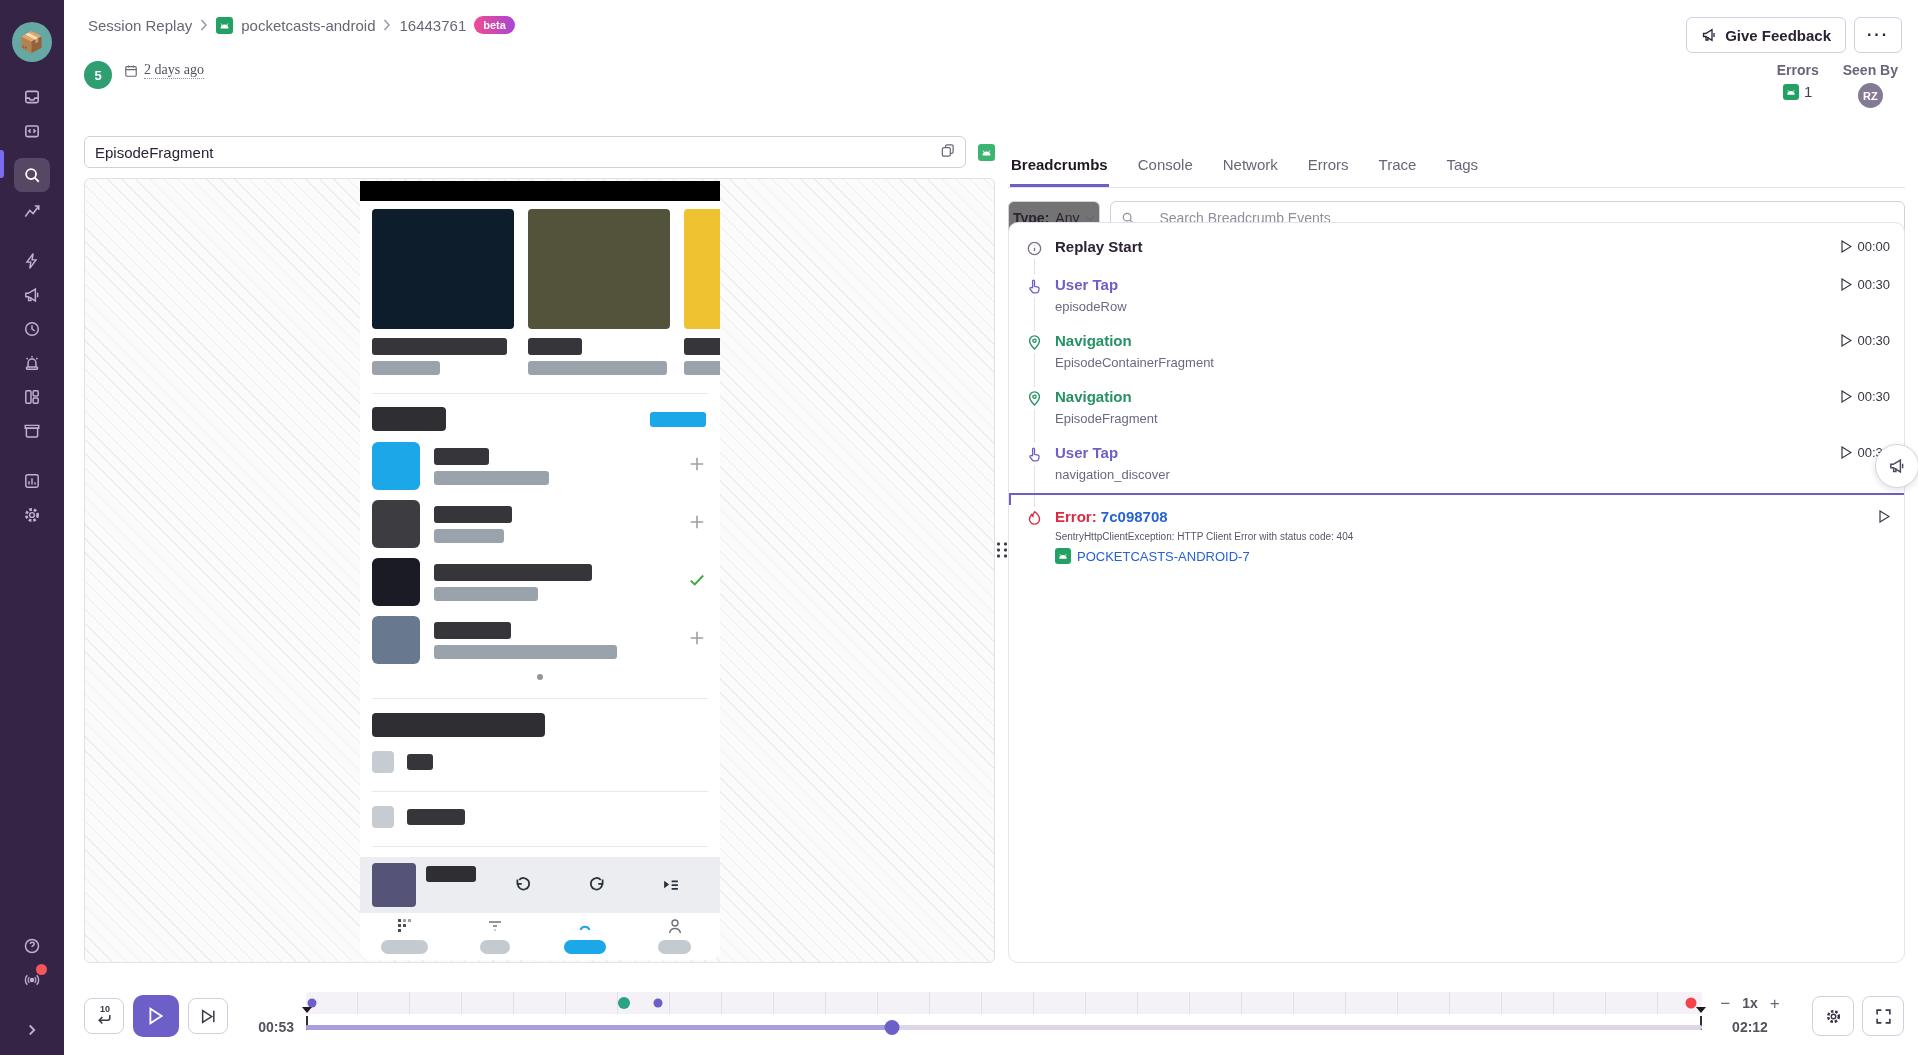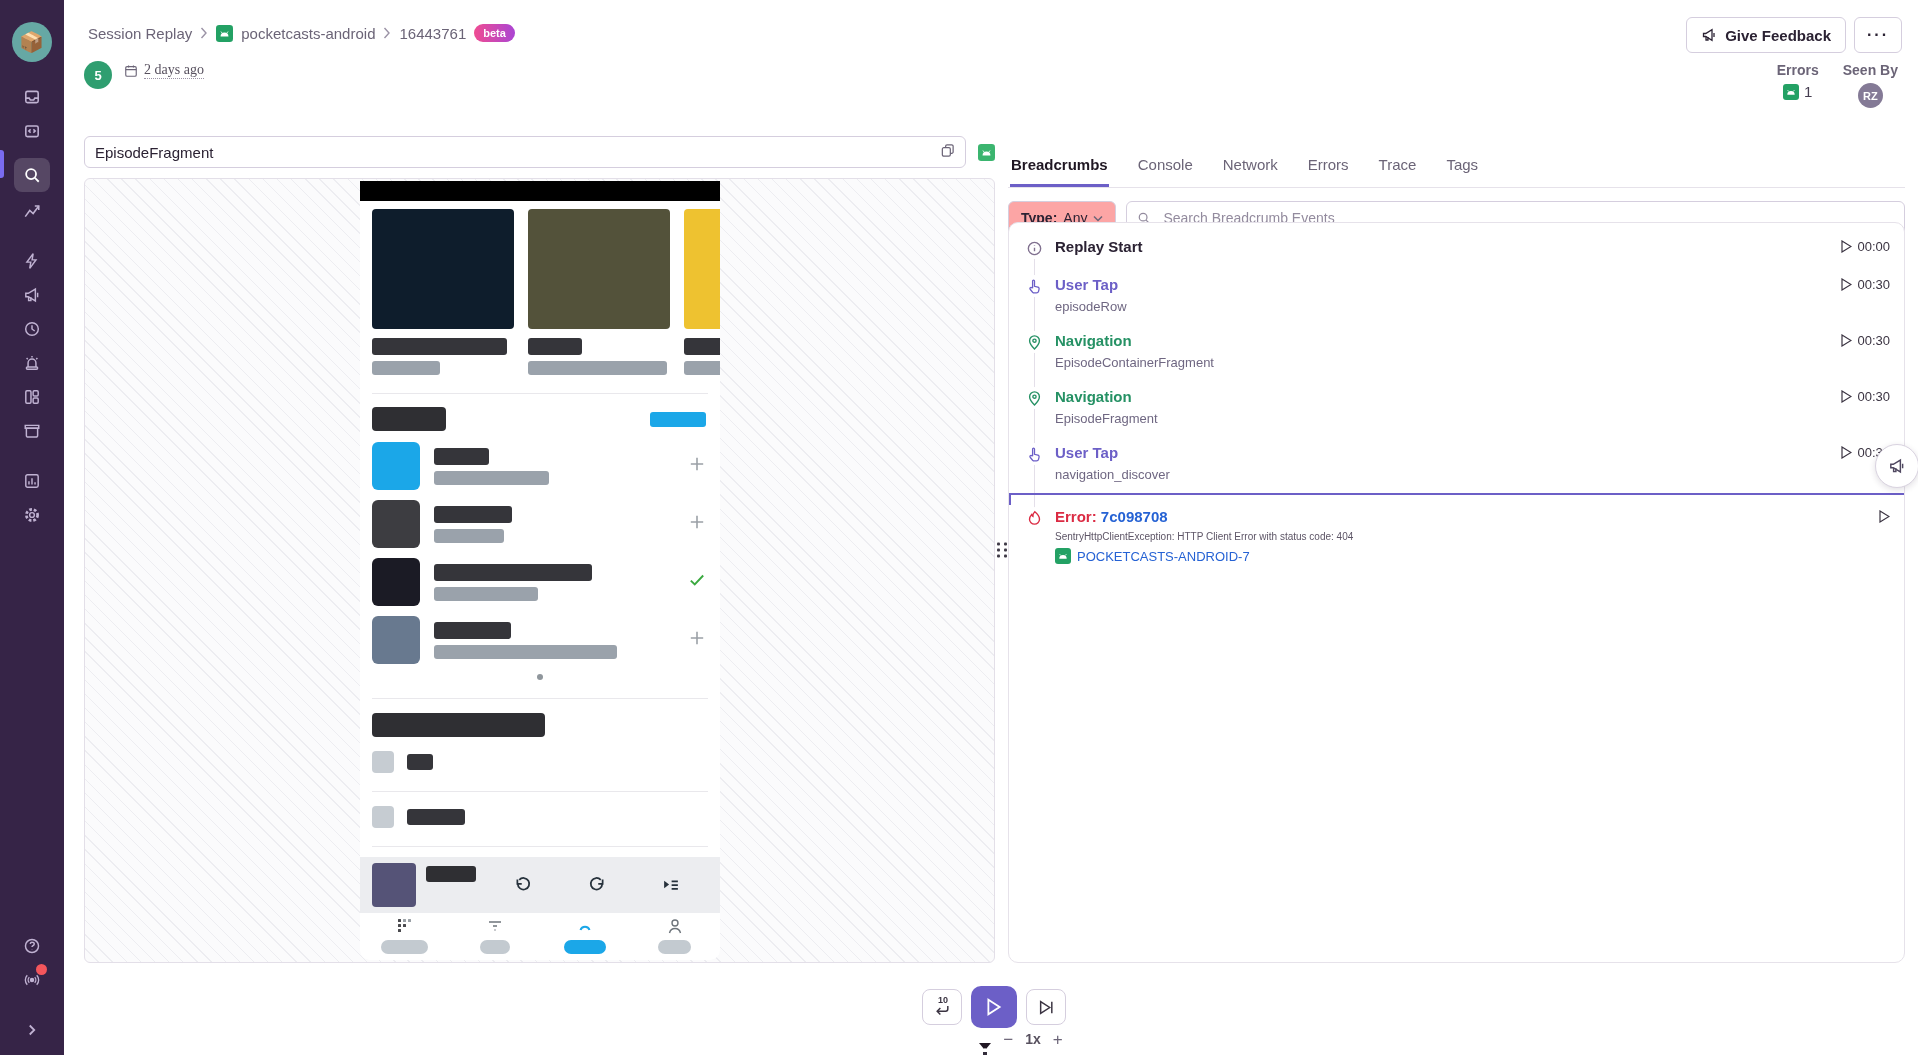--- a/index.html
+++ b/index.html
@@ -14,21 +14,21 @@
   .sb-icon svg { width:18px; height:18px; }
   .sb-icon.active { background:rgba(255,255,255,.16); color:#fff; height:34px; }
   .active-pip { position:absolute; left:0; top:150px; width:4px; height:28px; background:#7a6bf0; border-radius:0 3px 3px 0; }
   .sb-gap { height:16px; }
   .sb-bottom { margin-top:auto; display:flex; flex-direction:column; align-items:center; padding-bottom:10px; }
   .sb-badge-dot { position:absolute; width:11px; height:11px; border-radius:50%; background:#f4565c; margin-left:18px; margin-top:-22px; }
   .notif-wrap { position:relative; }
 
   
   .main { position:absolute; left:64px; right:0; top:0; bottom:0; }
-  .crumbs { position:absolute; left:24px; top:24px; display:flex; align-items:center; gap:8px; font-size:15px; color:#6b6477; }
+  .crumbs { position:absolute; left:24px; top:16px; display:flex; align-items:center; gap:8px; font-size:15px; color:#6b6477; }
   .crumb-sep svg { width:8px; height:12px; }
   .android-badge { width:17px; height:17px; display:inline-flex; }
   .beta-pill { background:linear-gradient(90deg,#ef4c92,#ab45d3); color:#fff; font-size:11px; font-weight:700; padding:3px 9px; border-radius:10px; }
   .title-block { position:absolute; left:20px; top:58px; display:flex; gap:12px; }
   .count-badge { width:28px; height:28px; border-radius:50%; background:#2f9e70; color:#fff; font-size:13px; font-weight:700; display:flex; align-items:center; justify-content:center; margin-top:3px; }
   .replay-title { font-size:22px; font-weight:700; color:#201723; letter-spacing:.2px; }
   .time-ago-row { display:flex; align-items:center; gap:6px; margin-top:4px; color:#57505e; font-size:14px; }
   .time-ago-row svg { width:14px; height:14px; color:#6b6477; }
   .time-ago { border-bottom:1px dotted #9b93a6;font-family:Liberation Serif, serif; }
   .top-actions { position:absolute; right:16px; top:17px; display:flex; gap:8px; }
@@ -88,24 +88,24 @@
   .nav-pill.active { background:#1ba7e8; }
   .drag-handle { position:absolute; right:-13px; top:50%; transform:translateY(-50%); display:grid; grid-template-columns:repeat(2,4px); gap:3px; cursor:col-resize; }
   .drag-handle i { width:3px; height:3px; background:#3f3a47; border-radius:1px; }
 
   
   .right-pane { position:absolute; left:944px; width:897px; top:136px; bottom:92px; }
   .tabs { display:flex; gap:28px; border-bottom:1px solid #e6e2ea; padding:0 2px; }
   .tab { font-size:15px; color:#6b6477; padding:4px 1px 11px; border-bottom:3px solid transparent; cursor:pointer;margin-top:16px; }
   .tab.active { color:#201723; font-weight:700; border-color:#6c5fc7; }
   .filter-row { display:flex; gap:10px; margin-top:13px; }
-  .type-btn { display:flex; align-items:center; gap:6px; border:1px solid #d5cede; border-radius:6px; background:#fca5a5; height:34px; padding:0 12px; font-size:14px; color:#2b2233; cursor:pointer; }
+  .type-btn { display:flex; align-items:center; gap:6px; border:1px solid #d5cede; border-radius:6px; background:#737373; height:34px; padding:0 4px; font-size:14px; color:#2b2233; cursor:pointer; }
   .type-btn b { font-weight:700; }
   .type-btn svg { width:10px; height:7px; color:#6b6477; }
-  .crumb-search { flex:1; display:flex; align-items:center; gap:12px; border:1px solid #d5cede; border-radius:6px; height:34px; padding:0 10px; color:#938b9e; }
+  .crumb-search { flex:1; display:flex; align-items:center; gap:24px; border:1px solid #d5cede; border-radius:6px; height:34px; padding:0 10px; color:#938b9e; }
   .crumb-search svg { width:14px; height:14px; flex:none; }
   .crumb-search input { border:0; outline:0; flex:1; font-size:14px; font-family:inherit; color:#2b2233; background:transparent; }
   .crumb-search input::placeholder { color:#938b9e; }
   .events-box { position:absolute; left:0; right:0; top:86px; bottom:0; border:1px solid #e6e2ea; border-radius:10px; background:#fff; overflow:hidden; }
   .events-rows { position:relative; padding-top:6px; }
   .connector { position:absolute; left:25px; top:22px; height:282px; width:1px; background:#e4dfe9; }
   .ev { position:relative; display:flex; padding:8px 14px 8px 14px; gap:10px; cursor:pointer; }
   .ev-icon { width:22px; height:22px; border-radius:50%; background:#fff; display:flex; align-items:center; justify-content:center; z-index:1; flex:none; }
   .ev-icon svg { width:17px; height:17px; }
   .ic-info { color:#80708f; } .ic-tap { color:#6c5fc7; } .ic-nav { color:#259164; } .ic-fire { color:#db2b43; }
@@ -121,21 +121,21 @@
   .err-label { color:#db2b43; }
   .err-id { color:#2562d4; cursor:pointer; }
   .err-msg { font-size:10px; color:#5d5566; margin-top:4px; }
   .err-issue { display:flex; align-items:center; gap:6px; margin-top:6px; }
   .err-issue .android-badge { width:16px; height:16px; }
   .err-issue-link { font-size:13px; color:#2562d4; cursor:pointer; }
   .float-feedback { position:absolute; right:-14px; top:308px; width:44px; height:44px; border-radius:50%; background:#fff; border:1px solid #d9d3e0; box-shadow:0 2px 6px rgba(40,30,60,.14); display:flex; align-items:center; justify-content:center; color:#4f4760; cursor:pointer; z-index:5; }
   .float-feedback svg { width:18px; height:18px; }
 
   
-  .player-bar { position:absolute; left:20px; right:14px; top:986px; height:60px; display:flex; align-items:center;flex-direction:column; }
+  .player-bar { position:absolute; left:20px; right:14px; top:986px; height:60px; display:flex; align-items:center; }
   .pb-controls { display:flex; align-items:center; gap:9px; }
   .pb-btn { width:40px; height:36px; border:1px solid #d5cede; border-radius:8px; background:#fff; display:flex; align-items:center; justify-content:center; color:#3b3442; cursor:pointer; }
   .pb-btn svg { width:17px; height:17px; }
   .pb-play { width:46px; height:42px; border:0; border-radius:10px; background:#6c5fc7; color:#fff; display:flex; align-items:center; justify-content:center; cursor:pointer; }
   .pb-play svg { width:18px; height:18px; }
   .timeline-block { flex:1; margin-left:22px; display:grid; grid-template-columns:56px 1fr 96px; grid-template-rows:22px 26px; align-items:center; }
   .tl-strip { grid-column:2; grid-row:1; position:relative; height:22px; background:#f4f2f7; border-radius:3px 3px 0 0; overflow:hidden;
     background-image:repeating-linear-gradient(90deg, rgba(0,0,0,0) 0 51px, #e3dfe9 51px 52px); }
   .tl-dot { position:absolute; top:50%; transform:translate(-50%,-50%); border-radius:50%; cursor:pointer; }
   .tl-dot.replay-start { width:9px; height:9px; background:#6c5fc7; }

